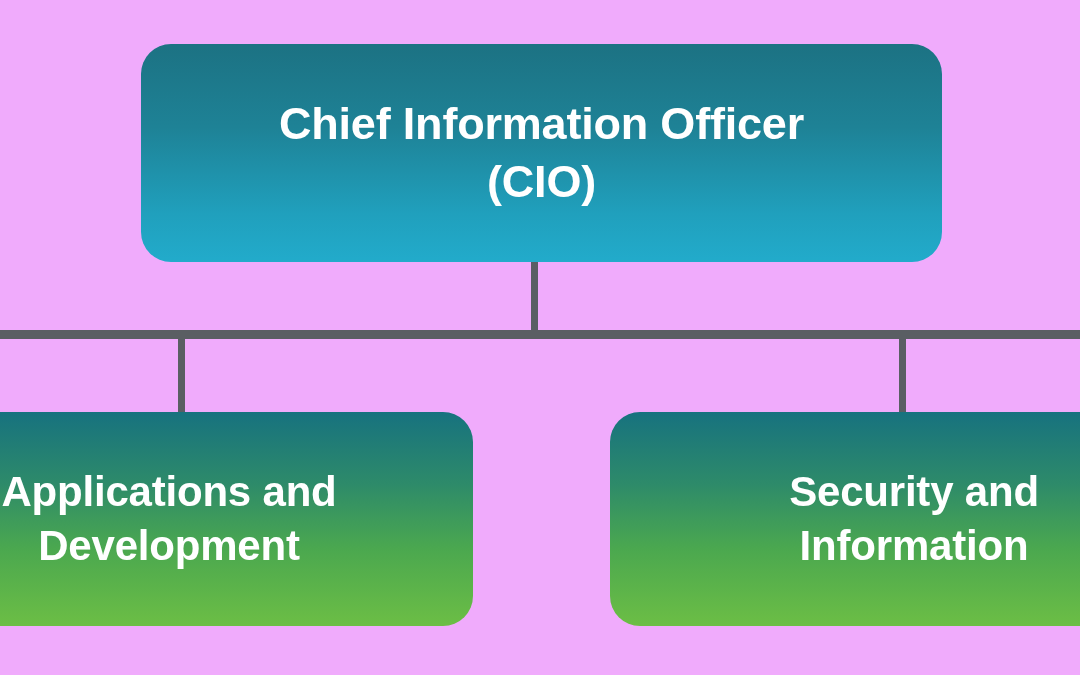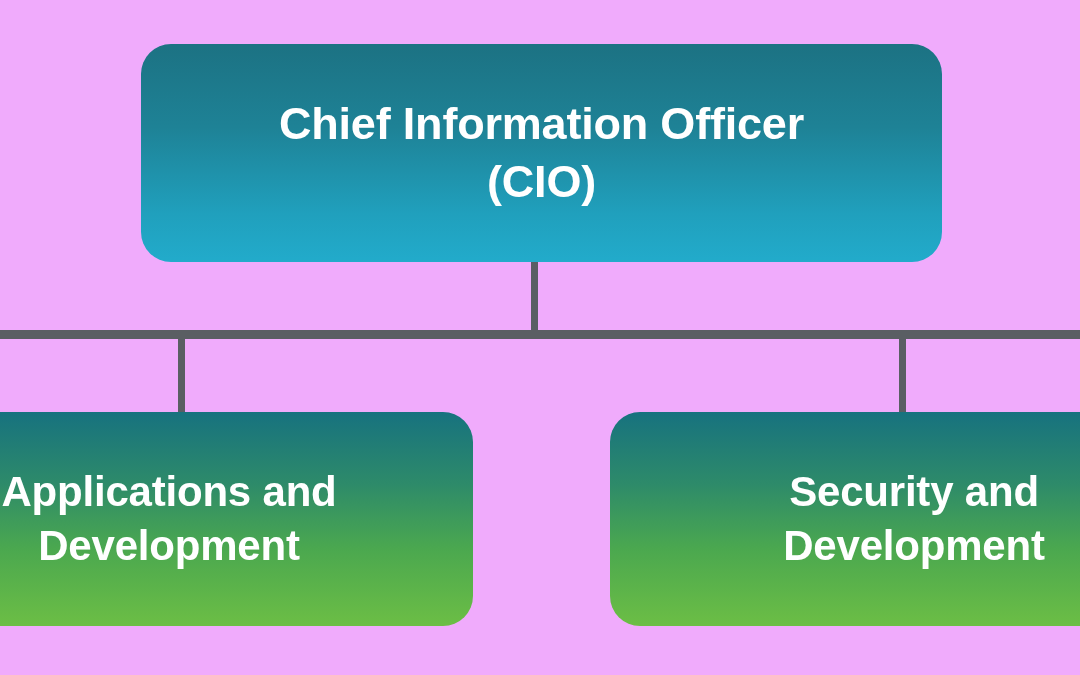--- a/index.html
+++ b/index.html
@@ -117,16 +117,16 @@
 (CIO)</span>
   </div>
 
   <div class="node node-child node-applications">
     <span class="node-label">Applications and
 Development</span>
   </div>
 
   <div class="node node-child node-security">
     <span class="node-label">Security and
-Development</span>
+Information</span>
   </div>
 
 </div>
 
 </body></html>

